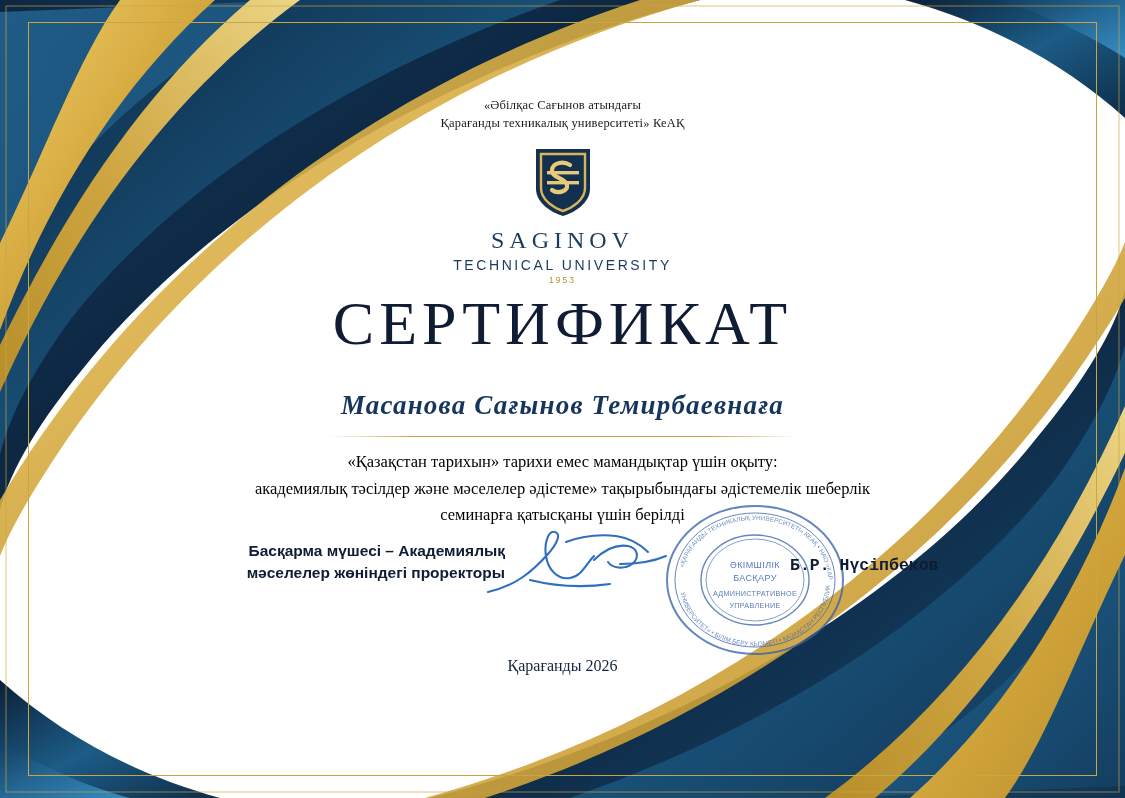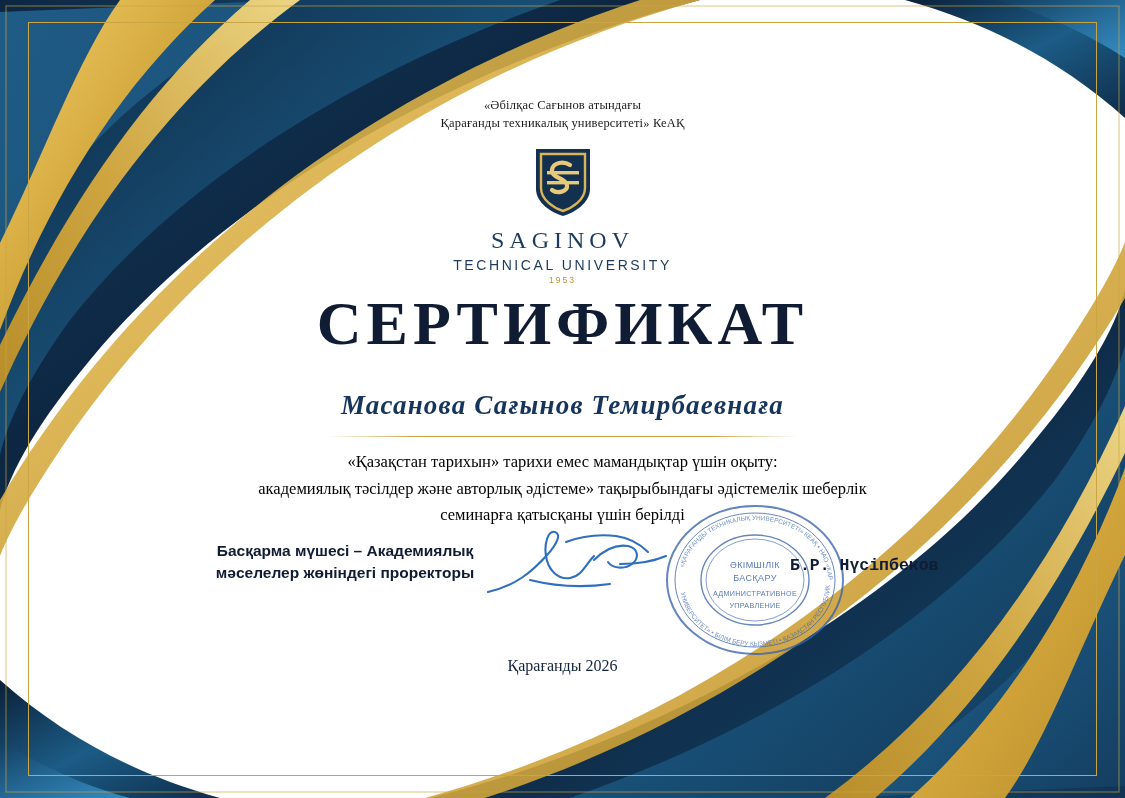--- a/index.html
+++ b/index.html
@@ -104,21 +104,21 @@
     color: #b8912f;
   }
 
   .title {
     position: absolute;
     left: 0;
     right: 0;
     top: 288px;
     font-family: "Liberation Serif", serif;
     font-size: 62px;
-    font-weight: 700;
+    font-weight: 400;
     letter-spacing: 5px;
     color: #0f1c33;
   }
 
   .recipient {
     position: absolute;
     left: 0;
     right: 0;
     top: 390px;
     font-family: "Liberation Serif", serif;
@@ -150,21 +150,21 @@
     line-height: 1.62;
     color: #000000;
   }
 
   
   .sign-role {
     position: absolute;
     left: 185px;
     top: 540px;
     width: 320px;
-    text-align: center;
+    text-align: right;
     font-family: "Liberation Sans", sans-serif;
     font-weight: 700;
     font-size: 15.5px;
     line-height: 1.45;
     color: #0f1c33;
   }
   .sign-name {
     position: absolute;
     left: 790px;
     top: 556px;
@@ -289,21 +289,21 @@
       <div class="brand-year">1953</div>
     </div>
 
     <div class="title">СЕРТИФИКАТ</div>
 
     <div class="recipient">Масанова Сағынов Темирбаевнаға</div>
     <div class="divider"></div>
 
     <div class="body-text">
       <div>«Қазақстан тарихын» тарихи емес мамандықтар үшін оқыту:</div>
-      <div>академиялық тәсілдер және авторлық әдістеме» тақырыбындағы әдістемелік шеберлік</div>
+      <div>академиялық тәсілдер және мәселелер әдістеме» тақырыбындағы әдістемелік шеберлік</div>
       <div>семинарға қатысқаны үшін берілді</div>
     </div>
 
     <div class="sign-role">
       <div>Басқарма мүшесі – Академиялық</div>
       <div>мәселелер жөніндегі проректоры</div>
     </div>
 
     <svg class="signature-mark" viewBox="0 0 250 90">
       <g fill="none" stroke="#2f6fbf" stroke-width="2.1" stroke-linecap="round">

